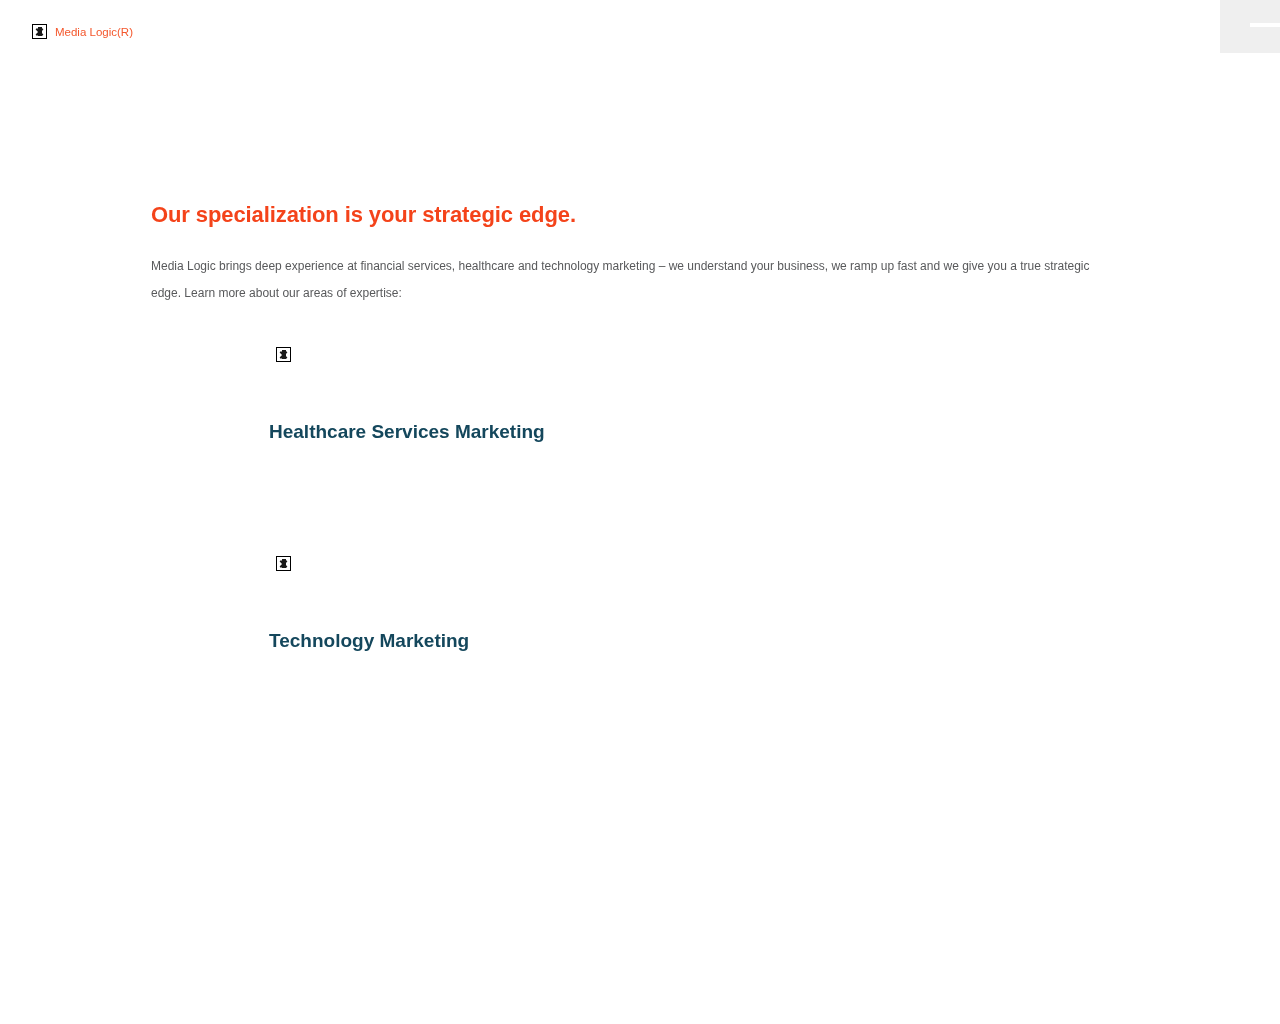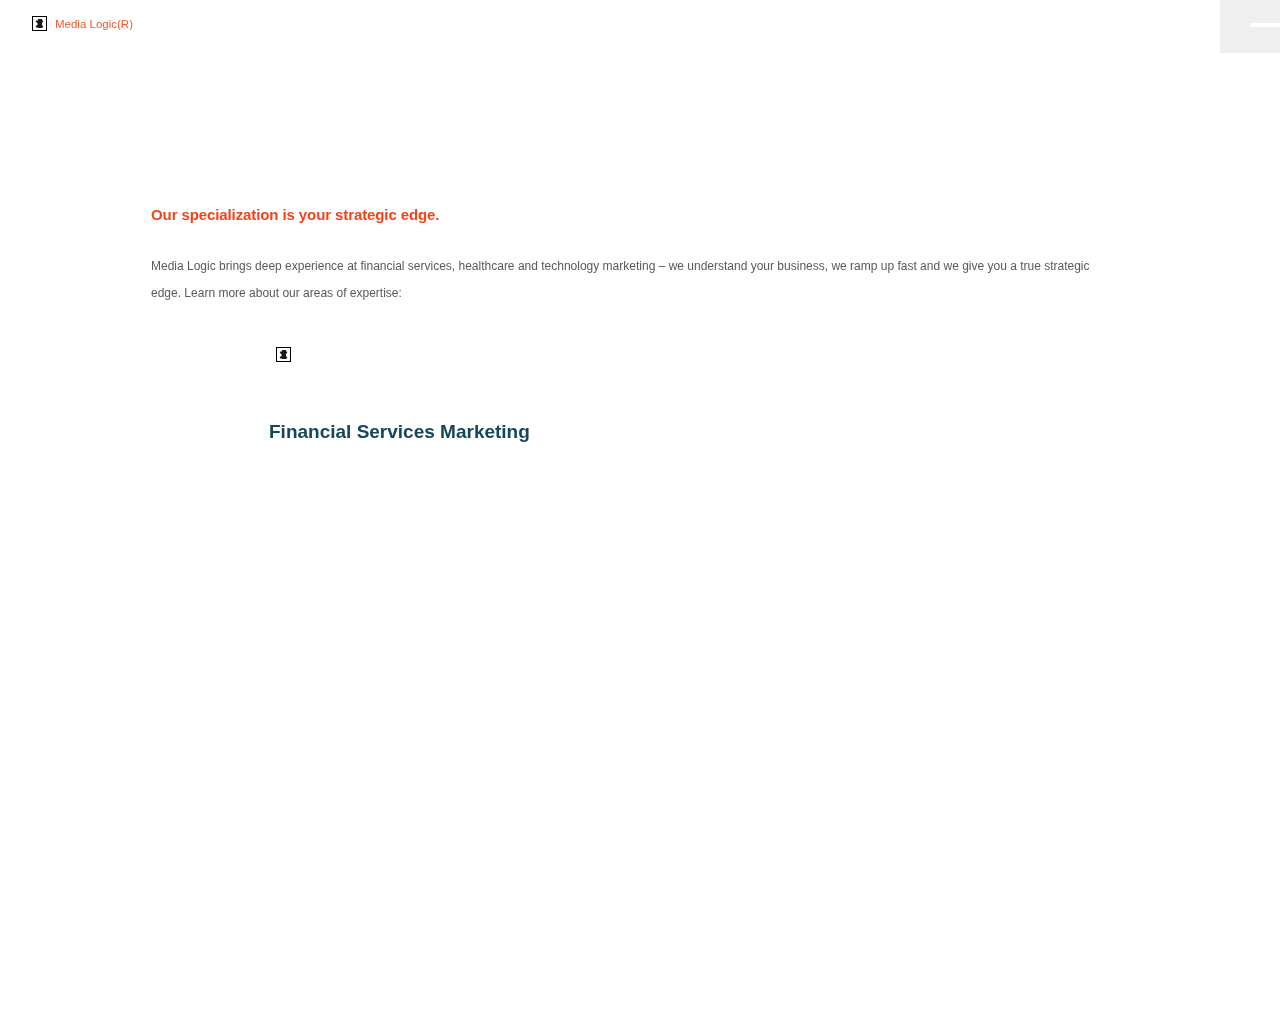--- a/index.html
+++ b/index.html
@@ -21,21 +21,21 @@
   .topbar {
     position: absolute;
     top: 0;
     left: 0;
     width: 1280px;
     height: 60px;
   }
   .brand {
     position: absolute;
     left: 32px;
-    top: 16px;
+    top: 24px;
     display: flex;
     align-items: center;
     gap: 8px;
     text-decoration: none;
   }
   .brand-alt {
     font-size: 11.5px;
     line-height: 14px;
     color: #f4572c;
     white-space: nowrap;
@@ -94,21 +94,21 @@
 
   
   .content {
     position: absolute;
     left: 151px;
     top: 200px;
     width: 960px;
   }
   h2.section-title {
     margin: 0;
-    font-size: 15px;
+    font-size: 22px;
     line-height: 30px;
     font-weight: bold;
     color: #f4431a;
     letter-spacing: -0.1px;
   }
   p.body-copy {
     margin: 23px 0 0 0;
     font-size: 12px;
     line-height: 27px;
     color: #58595b;
@@ -161,20 +161,26 @@
   <h2 class="section-title">Our specialization is your strategic edge.</h2>
 
   <p class="body-copy">Media Logic brings deep experience at financial services, healthcare and technology marketing – we understand your business, we ramp up fast and we give you a true strategic edge. Learn more about our areas of expertise:</p>
 
   <div class="services">
 
     <div class="service">
       <span class="broken-img service-icon">
           <i></i>
         </span>
-      <h3 class="service-title">Financial Services Marketing</h3>
+      <h3 class="service-title">Healthcare Services Marketing</h3>
     </div>
 
 
+    <div class="service">
+      <span class="broken-img service-icon">
+          <i></i>
+        </span>
+      <h3 class="service-title">Technology Marketing</h3>
+    </div>
 
   </div>
 
 </div>
 
 </body></html>

